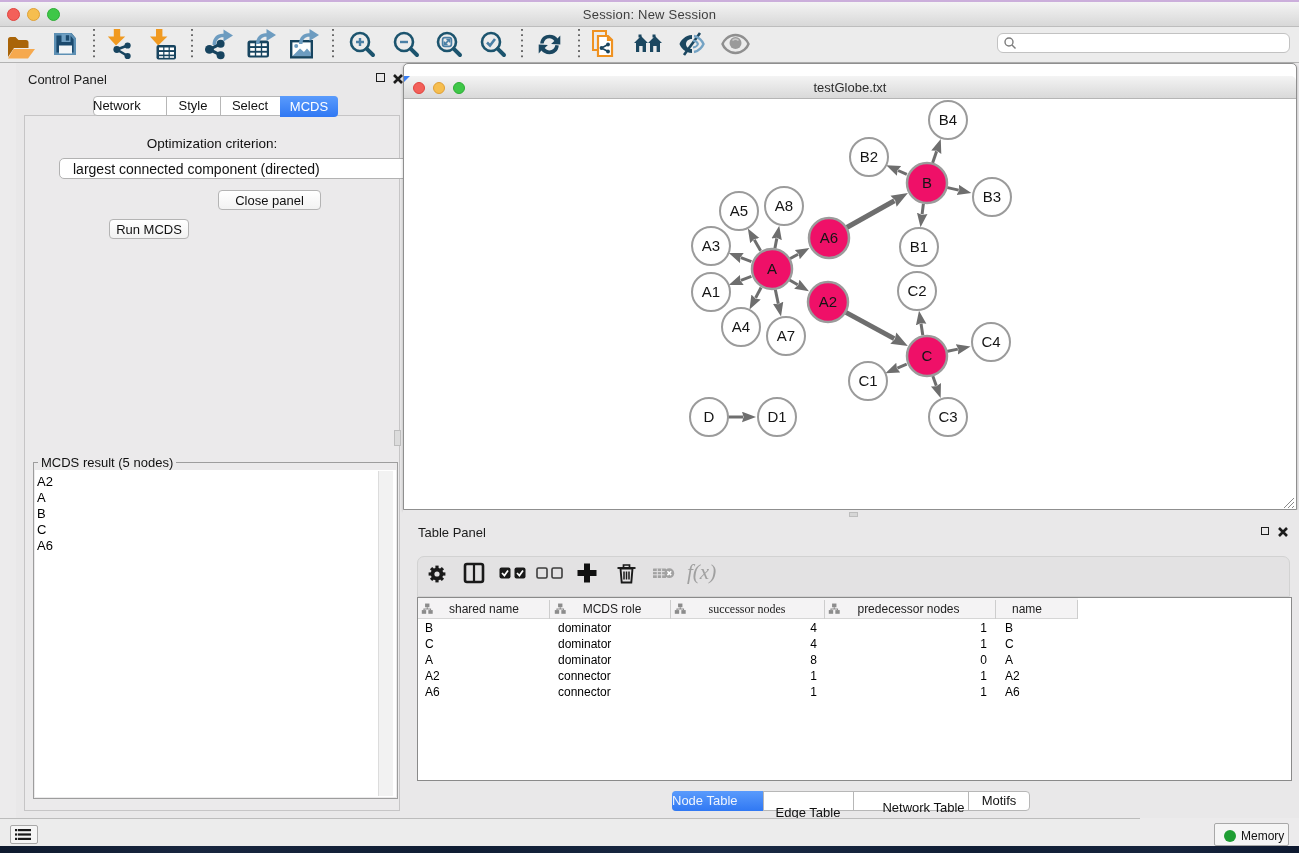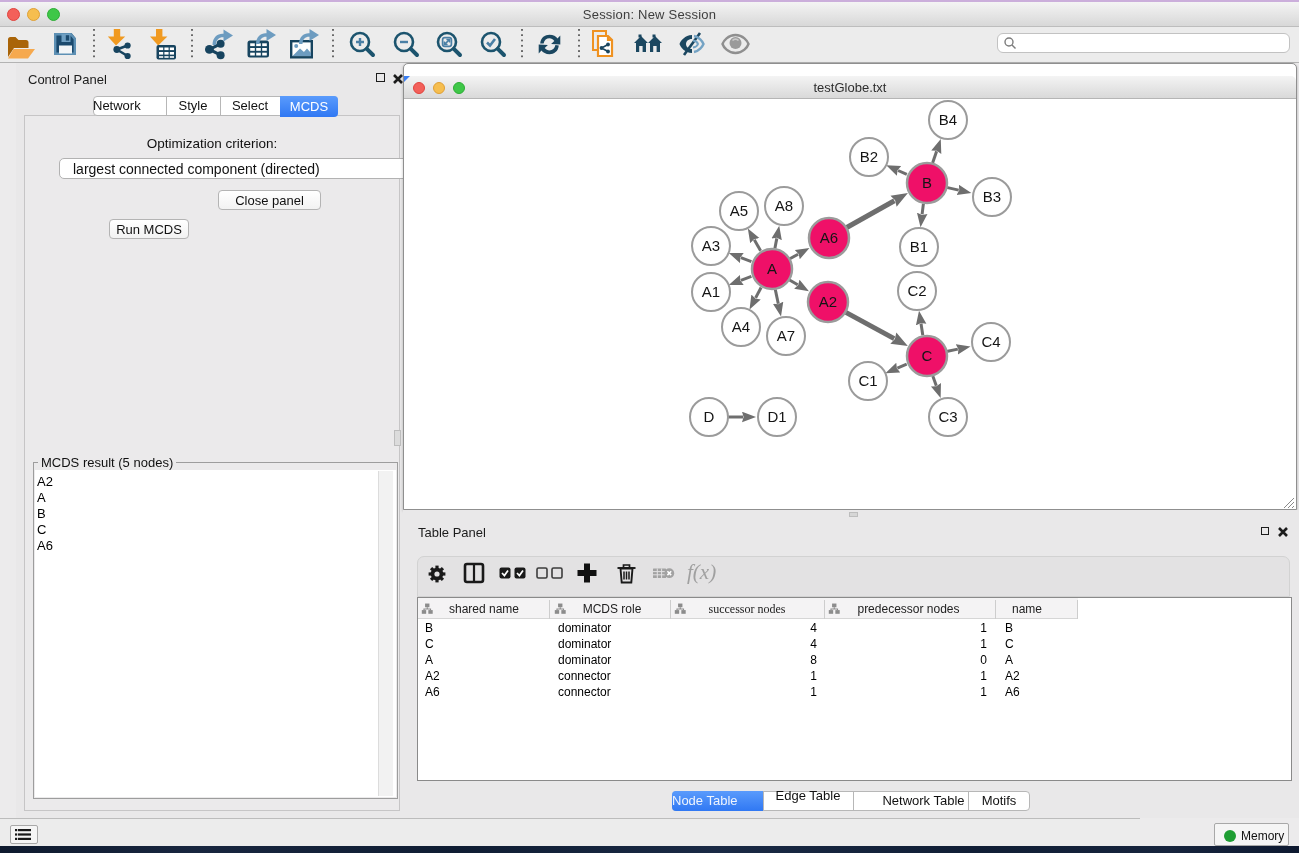--- a/index.html
+++ b/index.html
@@ -375,22 +375,22 @@
   <div class="abs tcol" style="left:155px;">dominator<br>dominator<br>dominator<br>connector<br>connector</div>
   <div class="abs tcol" style="left:330px;width:84px;text-align:right;">4<br>4<br>8<br>1<br>1</div>
   <div class="abs tcol" style="left:500px;width:84px;text-align:right;">1<br>1<br>0<br>1<br>1</div>
   <div class="abs tcol" style="left:602px;">B<br>C<br>A<br>A2<br>A6</div>
 
   <div class="abs" style="left:269px;top:281px;width:358px;height:20px;background:#fff;border:1px solid #b7b7b7;border-radius:4px;"></div>
   <div class="abs" style="left:269px;top:281px;width:91px;height:20px;line-height:20px;text-align:left;font-size:13px;color:#eef4fe;background:linear-gradient(#5a9bfc,#3078f3);border-radius:4px 0 0 4px;">Node Table</div>
   <div class="abs btv" style="left:360px;"></div>
   <div class="abs btv" style="left:450px;"></div>
   <div class="abs btv" style="left:565px;"></div>
-  <div class="abs" style="left:360px;top:276px;width:90px;height:20px;line-height:20px;text-align:center;font-size:13px;color:#111;">Edge Table</div>
-  <div class="abs" style="left:450px;top:281px;width:115px;height:28px;line-height:20px;text-align:center;font-size:13px;color:#111;padding-left:26px;">Network Table</div>
+  <div class="abs" style="left:360px;top:293px;width:90px;height:20px;line-height:20px;text-align:center;font-size:13px;color:#111;">Edge Table</div>
+  <div class="abs" style="left:450px;top:288px;width:115px;height:28px;line-height:20px;text-align:center;font-size:13px;color:#111;padding-left:26px;">Network Table</div>
   <div class="abs" style="left:565px;top:281px;width:62px;height:20px;line-height:20px;text-align:center;font-size:13px;color:#111;">Motifs</div>
 </div>
 <svg width="0" height="0" style="position:absolute">
     <defs>
   <g id="tree">
         <rect x="3.5" y="0.5" width="4" height="3.4" fill="#8c8c8c"></rect>
         <rect x="0.5" y="6.5" width="4" height="3.4" fill="#8c8c8c"></rect>
         <rect x="6.5" y="6.5" width="4" height="3.4" fill="#8c8c8c"></rect>
         <path d="M5.5 4 v1.5 M2.5 6.5 V5.5 h6 v1" stroke="#8c8c8c" fill="none"></path>
       </g>

